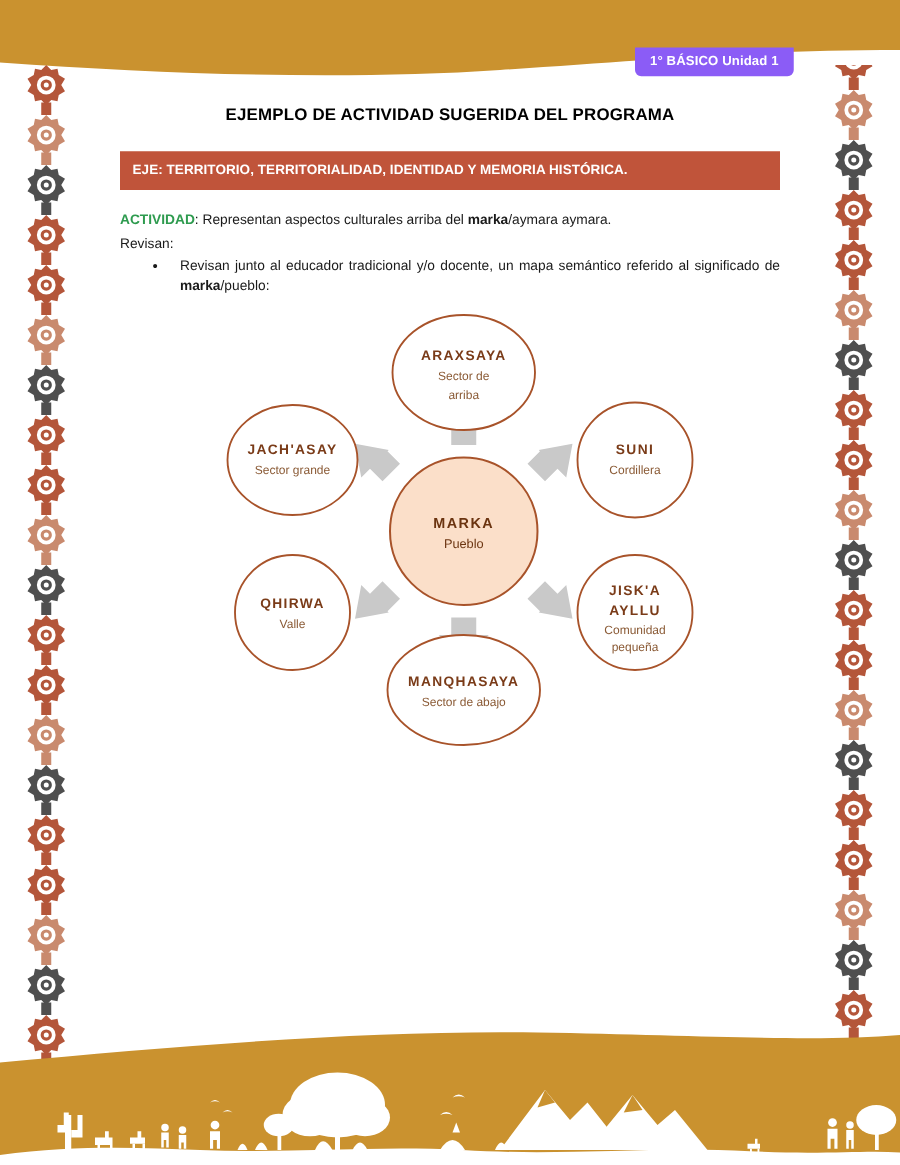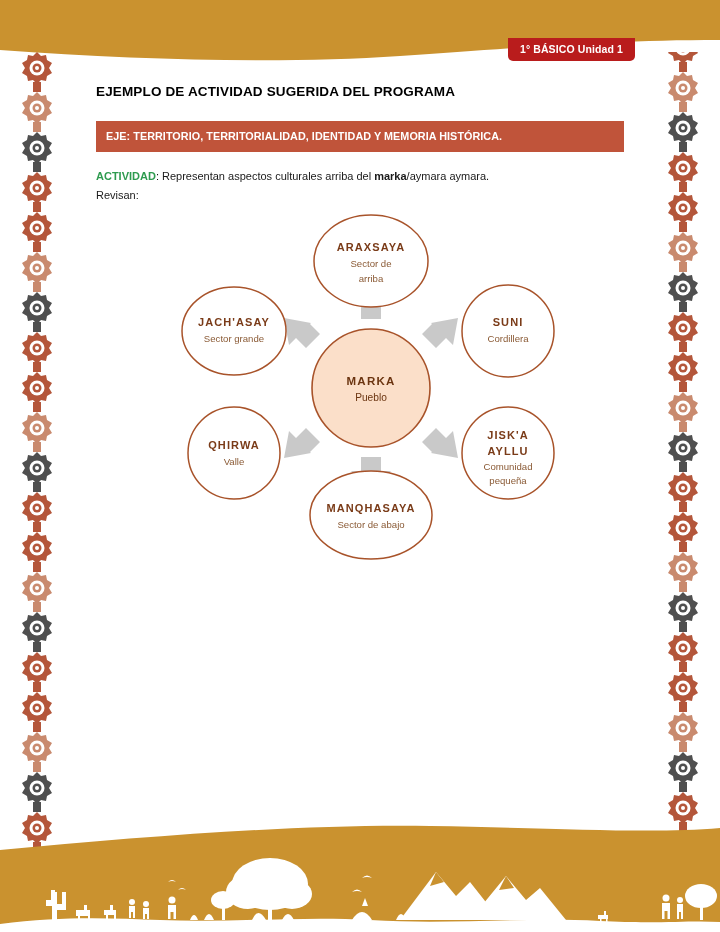--- a/index.html
+++ b/index.html
@@ -7,37 +7,37 @@
     width:720px;height:932px;background:#ffffff;
     font-family:"Liberation Sans",sans-serif;
     position:relative;overflow:hidden;
   }
   .page{position:absolute;inset:0;}
 
   
   .top-band{position:absolute;left:0;top:0;width:720px;height:72px;}
   .badge{
     position:absolute;left:508px;top:38px;
-    background:#b91c1c;color:#ffffff;
+    background:#8b5cf6;color:#ffffff;
     font-size:10.5px;font-weight:600;
     padding:5px 12px 6px 12px;
     border-radius:0 0 5px 5px;
     letter-spacing:.1px;white-space:nowrap;
   }
 
   
   .side-border{position:absolute;top:52px;width:34px;height:800px;}
   .side-border.left{left:20px;}
   .side-border.right{left:666px;}
 
   
   .content{position:absolute;left:96px;top:84px;width:528px;}
 
   .doc-title{
-    font-size:13.5px;font-weight:bold;color:#000000;
+    text-align:center;font-size:13.5px;font-weight:bold;color:#000000;
     letter-spacing:.15px;margin:0 0 22px 0;
   }
   .eje-bar{
     background:#c0543a;color:#ffffff;
     font-size:10.8px;font-weight:bold;
     padding:9px 10px 10px 10px;
     letter-spacing:.05px;
     margin-bottom:16px;
   }
   .act-line{font-size:11px;color:#1a1a1a;line-height:1.5;margin-bottom:2px;}
@@ -140,20 +140,25 @@
     <div class="doc-title">EJEMPLO DE ACTIVIDAD SUGERIDA DEL PROGRAMA</div>
 
     <div class="eje-bar">EJE: TERRITORIO, TERRITORIALIDAD, IDENTIDAD Y MEMORIA HISTÓRICA.</div>
 
     <div class="act-line">
       <span class="act-label">ACTIVIDAD</span><span>: Representan aspectos culturales arriba del </span><span class="bold">marka</span><span>/aymara aymara.</span>
     </div>
 
     <div class="ejemplos">Revisan:</div>
 
+    <ul class="bullets">
+      <li>
+        <span>Revisan junto al educador tradicional y/o docente, un mapa semántico referido al significado de </span><span class="bold">marka</span><span>/pueblo:</span>
+      </li>
+    </ul>
 
     <div class="diagram">
       <svg viewBox="0 0 528 350" width="528" height="350">
 
         <g fill="#c9c9c9">
           <path d="M255,92 L275,72 L295,92 L285,92 L285,106 L265,106 L265,92 Z"></path>
           <path d="M335,110 L362,105 L357,132 L350,125 L340,135 L326,121 L336,111 Z"></path>
           <path d="M335,240 L362,245 L357,218 L350,225 L340,215 L326,229 L336,239 Z"></path>
           <path d="M255,258 L275,278 L295,258 L285,258 L285,244 L265,244 L265,258 Z"></path>
           <path d="M215,240 L188,245 L193,218 L200,225 L210,215 L224,229 L214,239 Z"></path>

